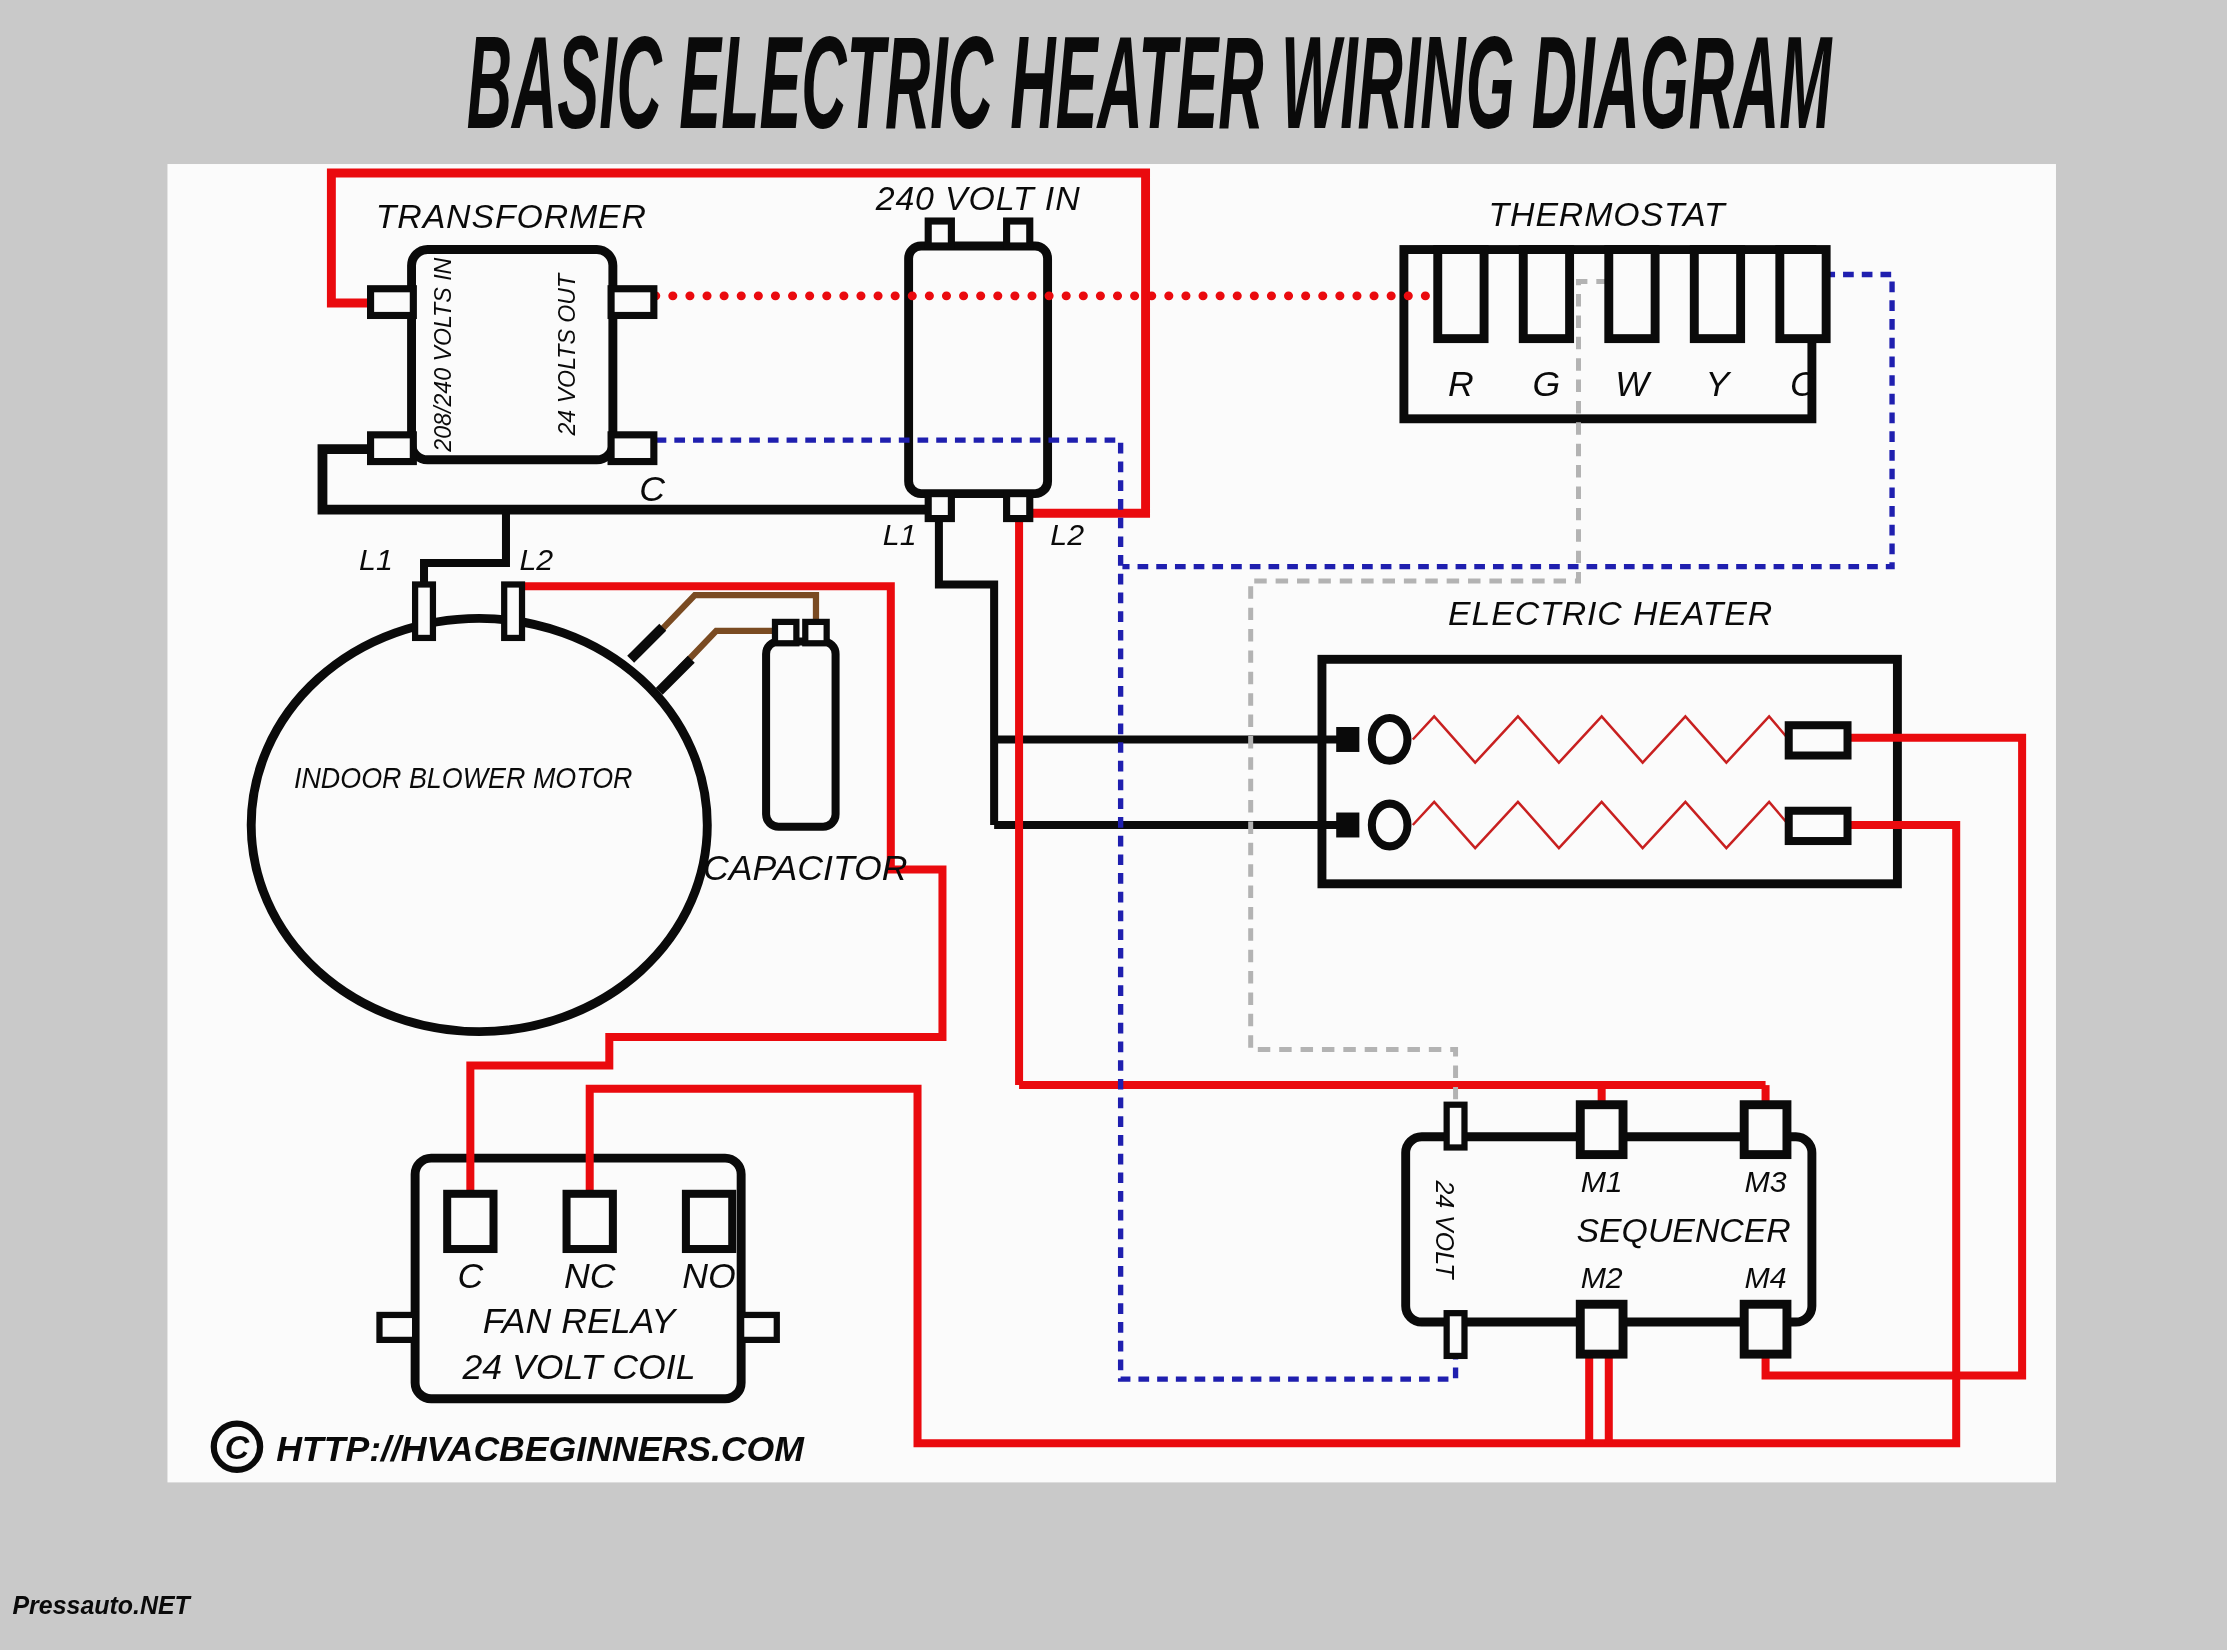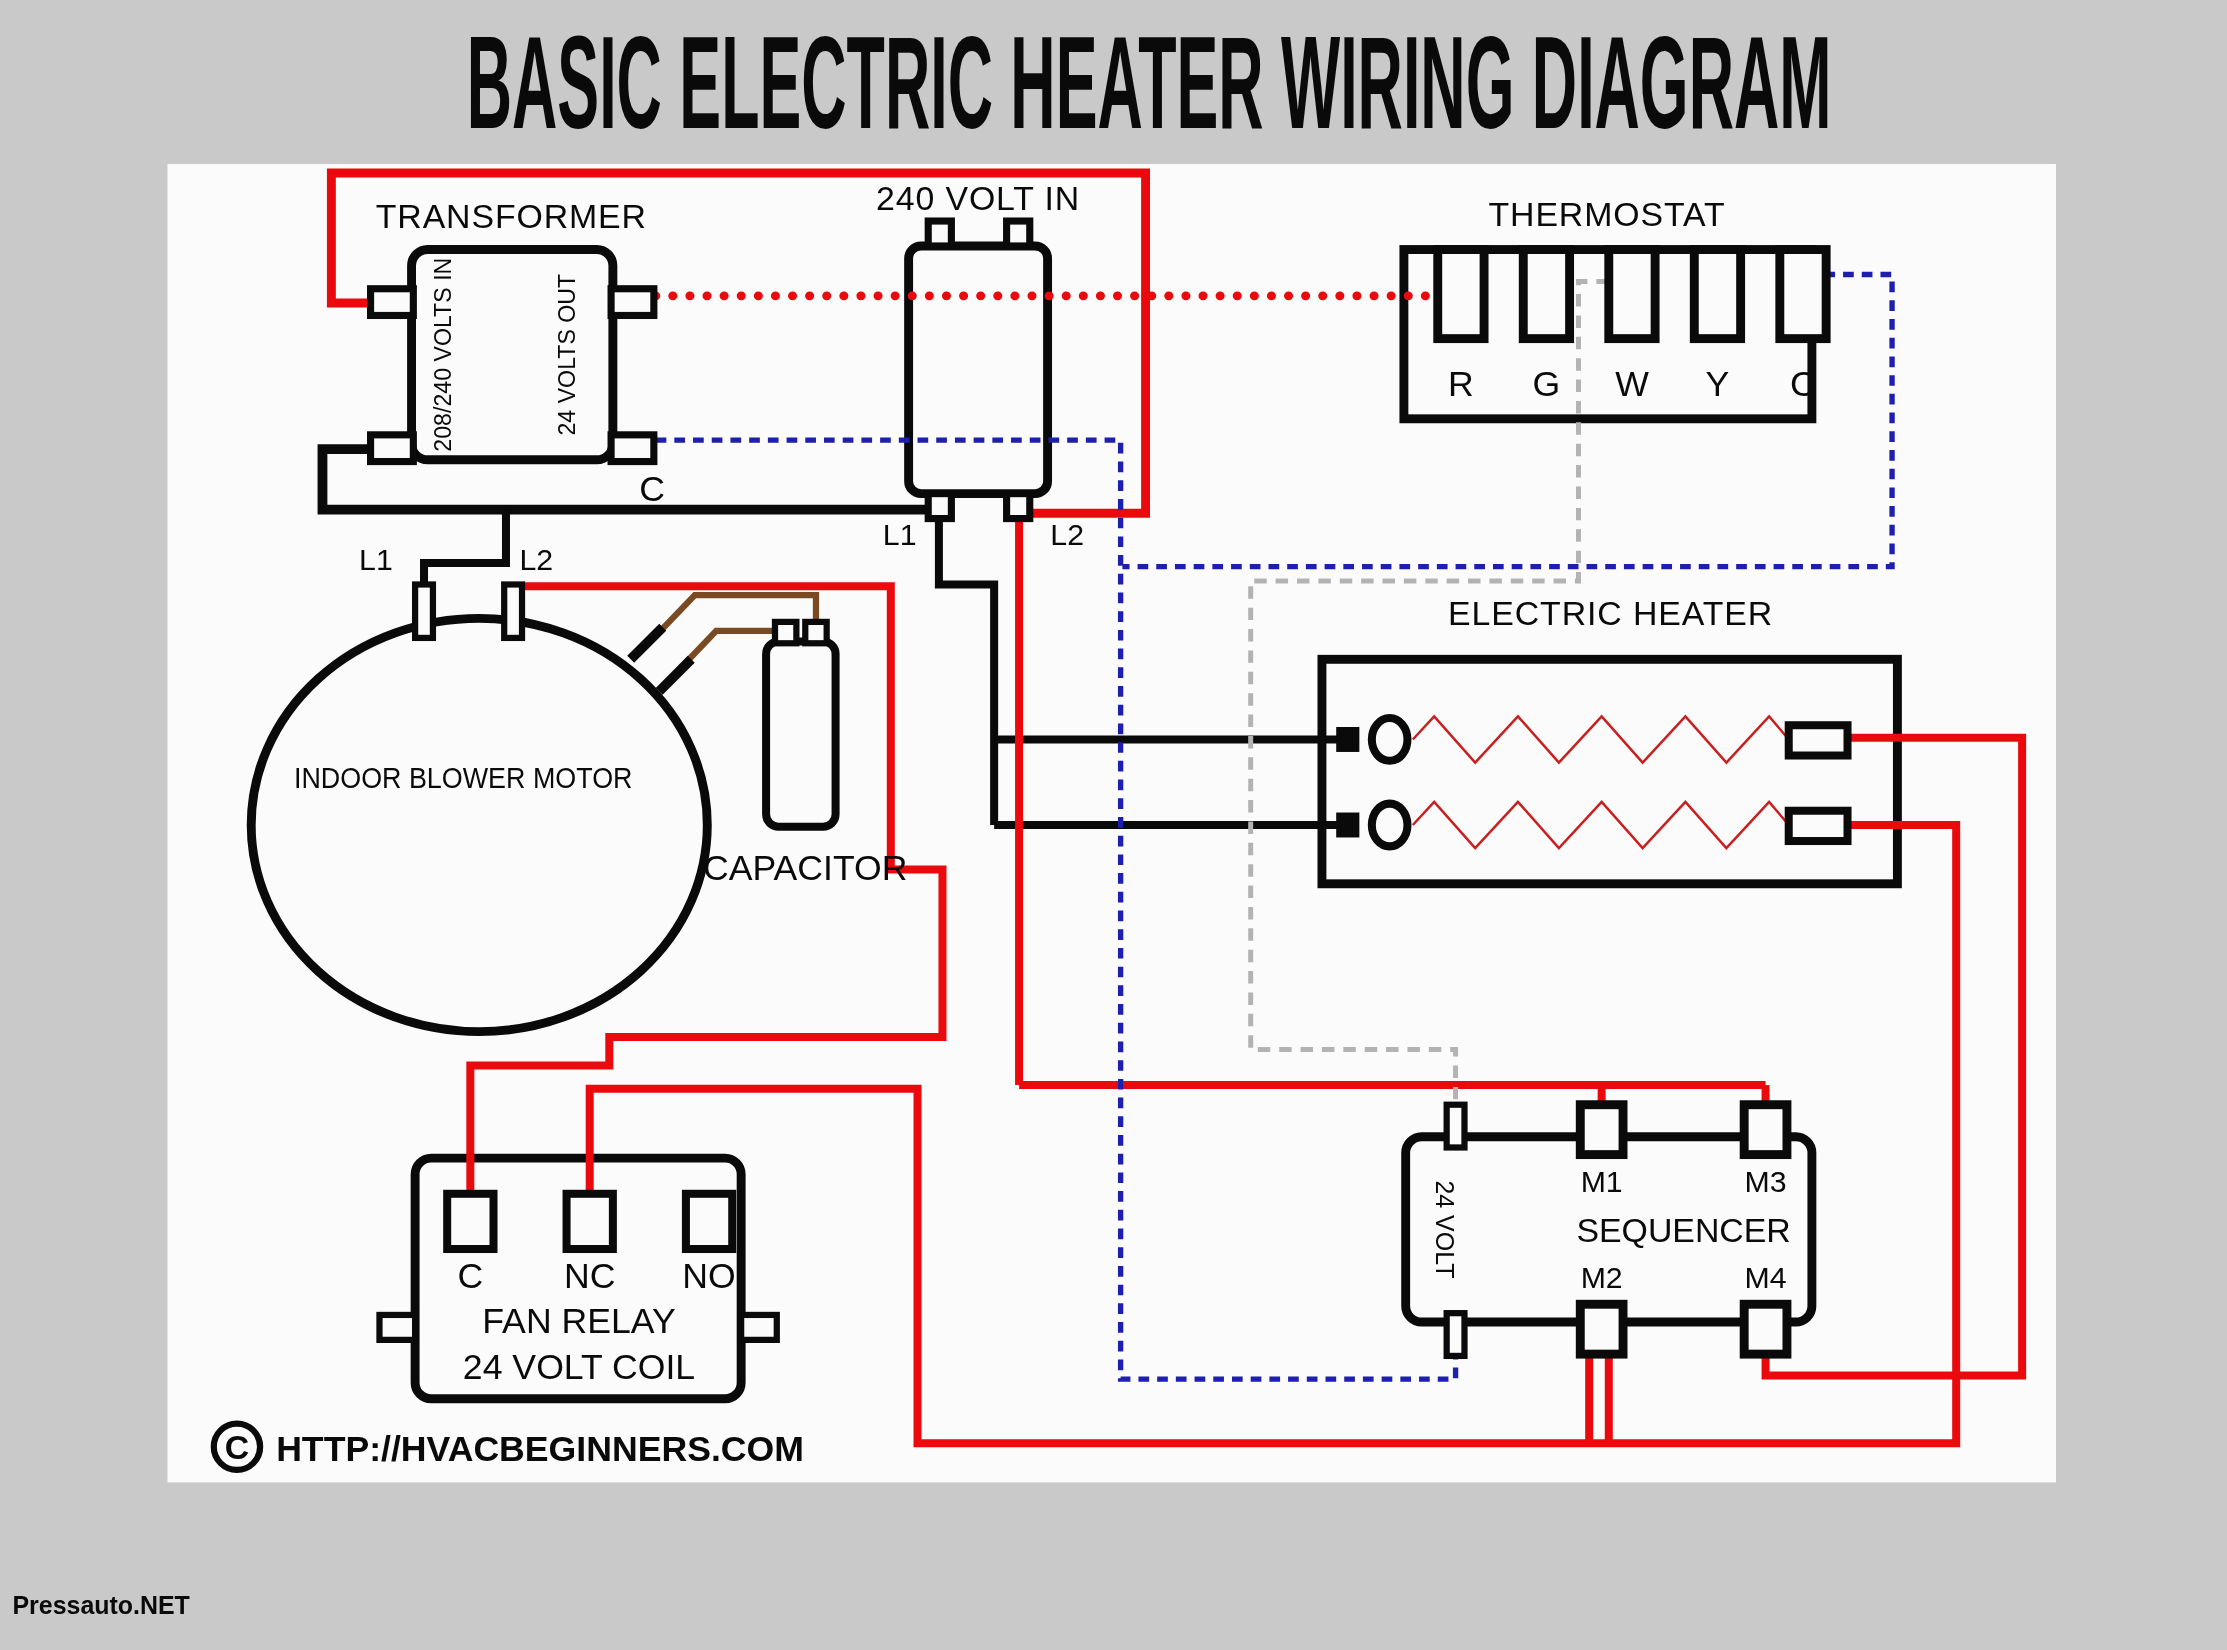--- a/index.html
+++ b/index.html
@@ -1,17 +1,17 @@
 <!DOCTYPE html>
 <html style="font-size:7.1px"><head>
 <meta charset="utf-8">
 <style>
   html,body{margin:0;padding:0;height:100%;}
   body{background:#c9c9c9;font-family:"Liberation Sans",sans-serif;}
-  .stage{width:100vw;height:100vh;display:block;}
+  .stage{width:100vw;height:100vh;display:block;font-style:italic;}
   svg{display:block;width:100%;height:100%;}
   text{font-family:"Liberation Sans",sans-serif;fill:#0a0a0a;}
   .hdr{font-size:19px;letter-spacing:.5px;}
   .term{font-size:20px;}
   .small{font-size:17px;}
   .rot{font-size:13px;}
 </style>
 </head>
 <body>
 

